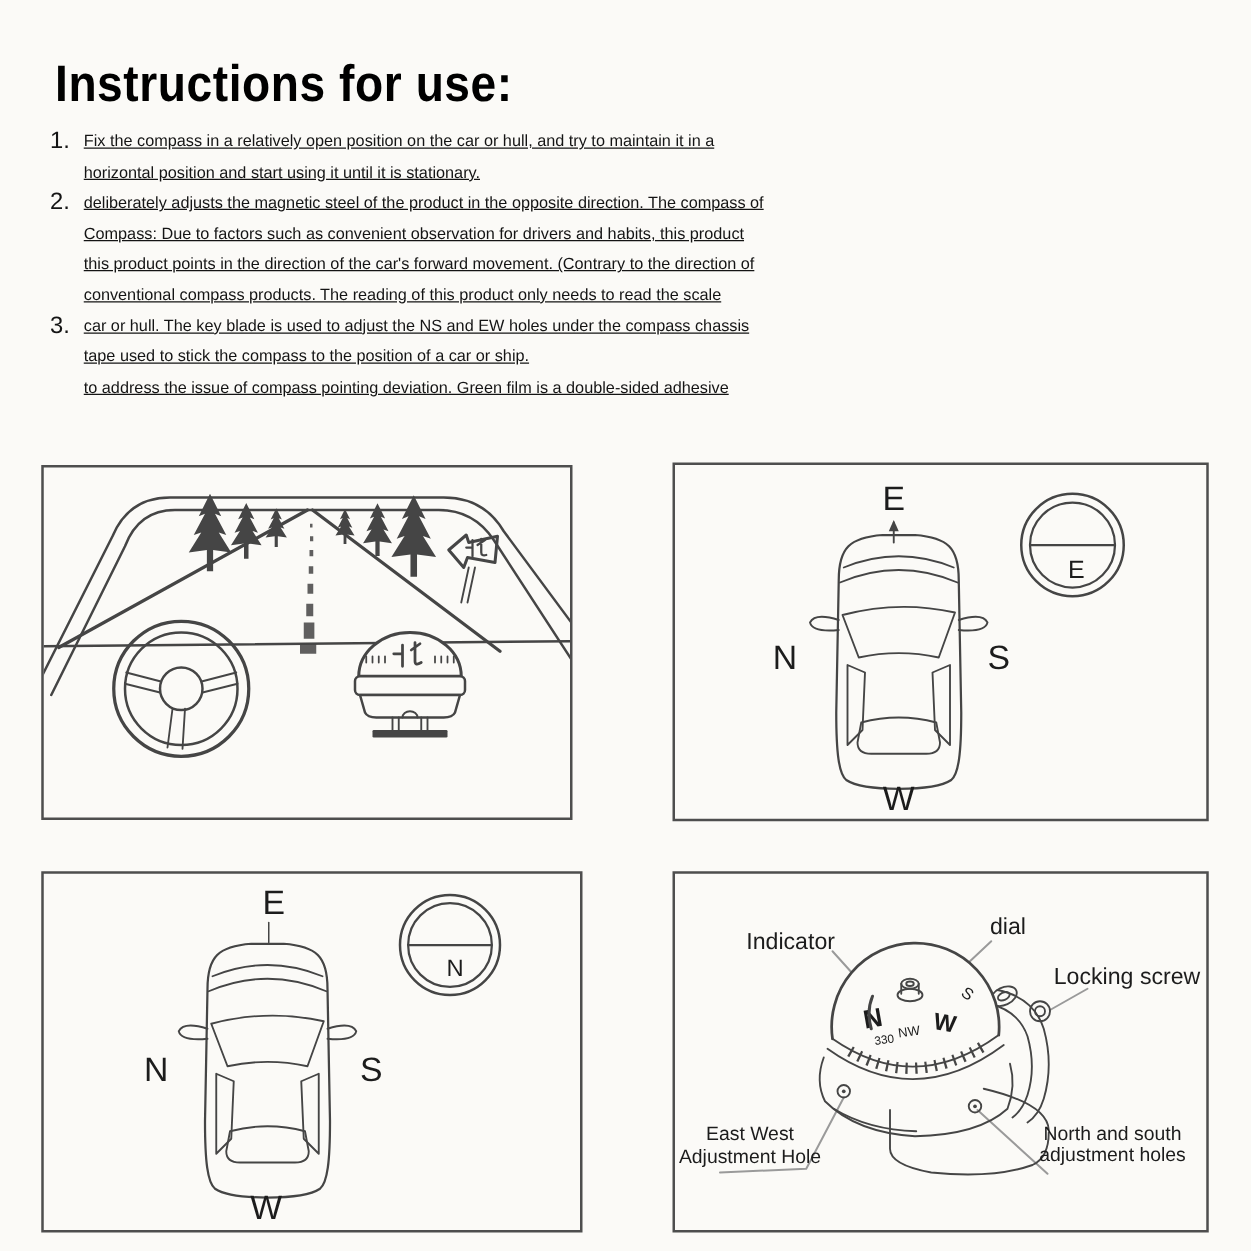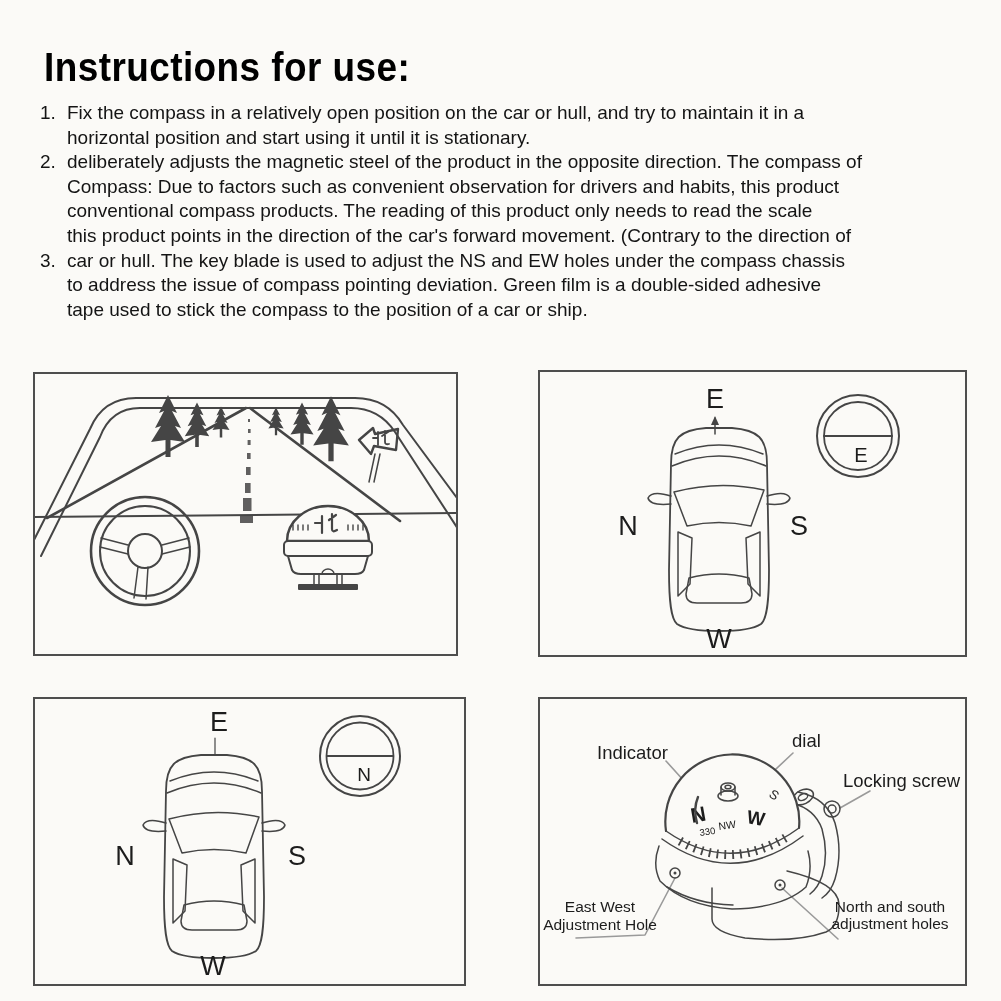--- a/index.html
+++ b/index.html
@@ -10,21 +10,21 @@
   }
   .title{
     position:absolute;left:44px;top:44px;margin:0;
     font-size:41px;font-weight:bold;color:#000;white-space:nowrap;
     transform:scaleX(.9);transform-origin:left top;letter-spacing:.5px;
   }
   .instr{position:absolute;left:40px;top:101px;width:940px;}
   .item{display:flex;}
   .num{flex:none;width:27px;font-size:19px;line-height:24.6px;color:#141414;}
   .lines{flex:1;}
-  .line{font-size:19px;line-height:24.6px;white-space:nowrap;color:#141414;}
+  .line{font-size:13px;line-height:24.6px;white-space:nowrap;color:#141414;text-decoration:underline;}
   .panel{position:absolute;border:2px solid #4e4e4e;box-sizing:border-box;background:#fbfaf7;}
   #p1{left:33px;top:372px;width:425px;height:284px;}
   #p2{left:538px;top:370px;width:429px;height:287px;}
   #p3{left:33px;top:697px;width:433px;height:289px;}
   #p4{left:538px;top:697px;width:429px;height:289px;}
   .panel svg{display:block;width:100%;height:100%;}
   svg text{font-family:"Liberation Sans",sans-serif;fill:#1c1c1c;}
   .ink{stroke:#454545;fill:none;stroke-width:2;stroke-linecap:round;stroke-linejoin:round;}
   .ink-thin{stroke:#454545;fill:none;stroke-width:1.5;stroke-linecap:round;stroke-linejoin:round;}
   .inkfill{fill:#454545;stroke:none;}
@@ -45,30 +45,30 @@
     <div class="lines">
       <div class="line">Fix the compass in a relatively open position on the car or hull, and try to maintain it in a</div>
       <div class="line">horizontal position and start using it until it is stationary.</div>
     </div>
   </div>
   <div class="item">
     <span class="num">2.</span>
     <div class="lines">
       <div class="line">deliberately adjusts the magnetic steel of the product in the opposite direction. The compass of</div>
       <div class="line">Compass: Due to factors such as convenient observation for drivers and habits, this product</div>
+      <div class="line">this product points in the direction of the car's forward movement. (Contrary to the direction of</div>
       <div class="line">conventional compass products. The reading of this product only needs to read the scale</div>
-      <div class="line">this product points in the direction of the car's forward movement. (Contrary to the direction of</div>
     </div>
   </div>
   <div class="item">
     <span class="num">3.</span>
     <div class="lines">
       <div class="line">car or hull. The key blade is used to adjust the NS and EW holes under the compass chassis</div>
+      <div class="line">tape used to stick the compass to the position of a car or ship.</div>
       <div class="line">to address the issue of compass pointing deviation. Green film is a double-sided adhesive</div>
-      <div class="line">tape used to stick the compass to the position of a car or ship.</div>
     </div>
   </div>
 </div>
 
 <div class="panel" id="p1">
   <svg viewBox="0 0 421 280">
     <defs>
       <path id="pine" class="inkfill" d="M 0 -55 L 9 -37 L 4 -39 L 13 -22 L 7 -24 L 17 -8 L 2.5 -10 L 2.5 7 L -2.5 7 L -2.5 -10 L -17 -8 L -7 -24 L -13 -22 L -4 -39 L -9 -37 Z"></path>
     </defs>
 

